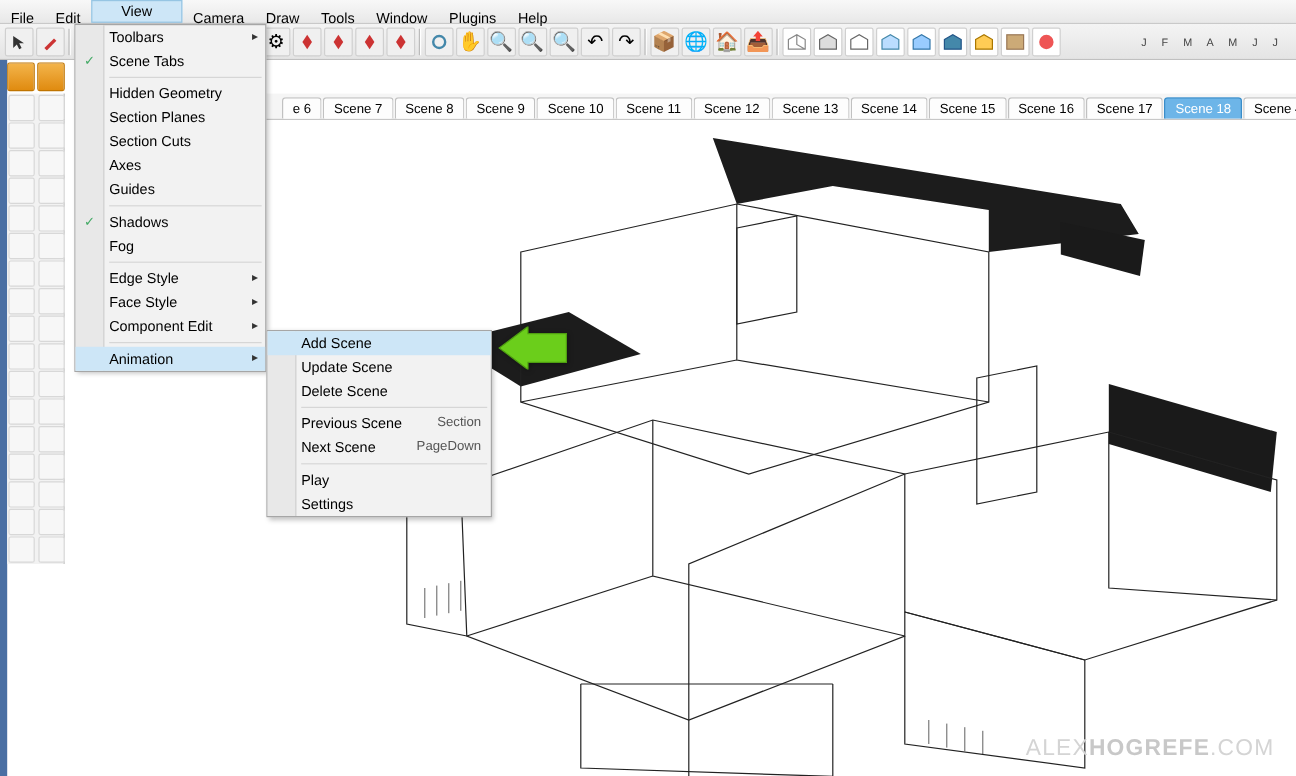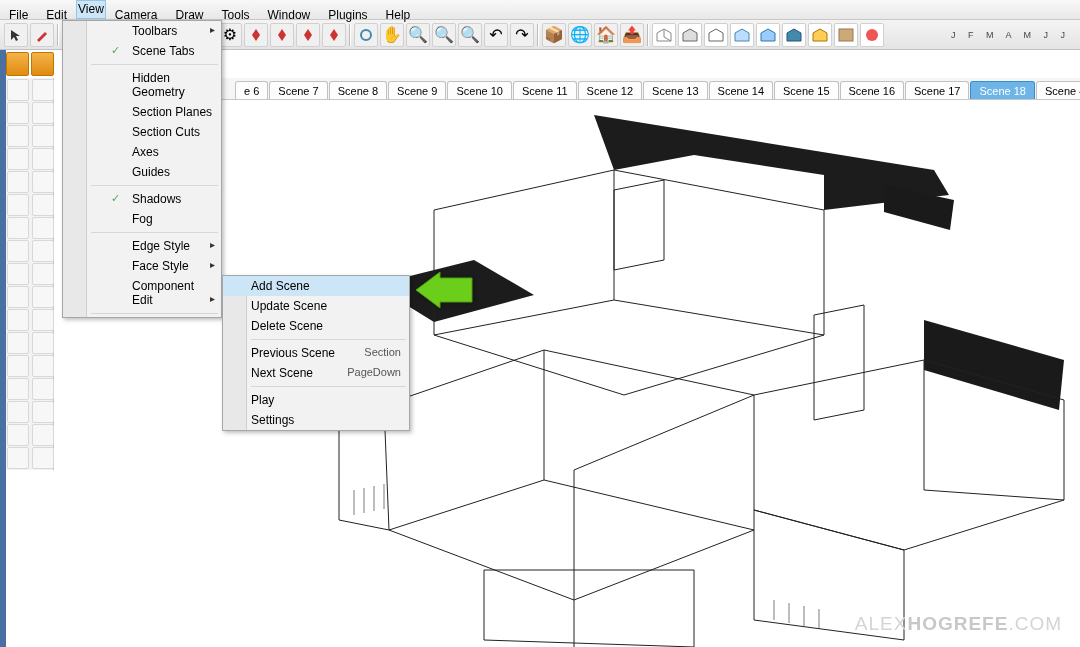--- a/index.html
+++ b/index.html
@@ -1,20 +1,20 @@
 <!DOCTYPE html>
 <html><head>
 <meta charset="utf-8">
 <style>
   * { margin:0; padding:0; box-sizing:border-box; font-family:"Segoe UI",Tahoma,sans-serif; }
   body { width:1080px; height:647px; background:#fff; overflow:hidden; position:relative;}
   
   .menubar { height:20px; background:linear-gradient(#f8f8f8,#e8e8e8); border-bottom:1px solid #c9c9c9; display:flex; font-size:12px;}
   .menubar .item{ padding:8px 9px; cursor:default;}
-  .menubar .item.open{ background:#cde6f7; border:1px solid #96c5e3; padding:1px 1px;}
+  .menubar .item.open{ background:#cde6f7; border:1px solid #96c5e3; padding:1px 24px;}
   
   .toolbar { height:30px; background:linear-gradient(#f4f4f4,#e4e4e4); border-bottom:1px solid #c0c0c0; display:flex; align-items:center; padding:0 3px;}
   .toolbar .btn{ width:24px; height:24px; margin:0 1px; background:#f0f0f0; border:1px solid #d0d0d0; border-radius:2px; display:flex;align-items:center;justify-content:center;}
   .toolbar .sep{ width:2px; height:22px; margin:0 2px; border-left:1px solid #bbb; border-right:1px solid #fff;}
   
   .side-strip{ position:absolute; top:50px; bottom:0; width:6px; background:#4a6fa3;}
   .side-strip.left{ left:0;}
   
   .vtoolbar{ position:absolute; top:78px; left:6px; width:48px; background:#f2f2f2; border-right:1px solid #c0c0c0; display:grid; grid-template-columns:24px 24px; gap:1px; padding:1px; }
   .vtoolbar .tb{ width:22px; height:22px; background:#f7f7f7; border:1px solid #d8d8d8; border-radius:2px;}
@@ -27,21 +27,21 @@
   
   .viewport{ position:absolute; top:100px; left:54px; right:0; bottom:0; background:#ffffff; overflow:hidden;}
   .model{ position:absolute; inset:0; }
   .model svg{ position:absolute; inset:0;}
   .watermark{ position:absolute; bottom:12px; right:18px; font-size:19px; letter-spacing:1px; color:#d4d4d4; font-weight:400;}
   .watermark b{ color:#c8c8c8; font-weight:700;}
   
   .months{ position:absolute; top:30px; right:10px; font-size:9px; color:#444; letter-spacing:5px;}
   
   .dropdown{ position:absolute; top:20px; left:62px; width:160px; background:#f2f2f2; border:1px solid #a6a6a6; box-shadow:2px 2px 4px rgba(0,0,0,.25); font-size:12px;}
-  .dropdown .row{ padding:3px 8px 3px 28px; position:relative; cursor:default;margin-left:41px;}
+  .dropdown .row{ padding:3px 8px 3px 28px; position:relative; cursor:default;}
   .dropdown .row.arrow::after{ content:"▸"; position:absolute; right:6px; font-size:10px; color:#333;}
   .dropdown .row.hover{ background:#cde6f7;}
   .dropdown .div{ height:1px; background:#d6d6d6; margin:3px 3px 3px 28px;}
   .dropdown .chk{ position:absolute; left:7px; top:3px; color:#4a6; font-size:11px;}
   .dropdown .leftbar{ position:absolute; left:0; top:0; bottom:0; width:24px; background:#e8e8e8; border-right:1px solid #d0d0d0;}
   
   .submenu{ position:absolute; top:275px; left:222px; width:188px; background:#f2f2f2; border:1px solid #a6a6a6; box-shadow:2px 2px 4px rgba(0,0,0,.25); font-size:12px;}
   .submenu .row{ padding:3px 8px 3px 28px; position:relative;}
   .submenu .row.hover{ background:#cde6f7;}
   .submenu .div{ height:1px; background:#d6d6d6; margin:3px 3px 3px 28px;}
@@ -299,20 +299,21 @@
   <div class="row">Axes</div>
   <div class="row">Guides</div>
   <div class="div"></div>
   <div class="row"><span class="chk">✓</span><span>Shadows</span></div>
   <div class="row">Fog</div>
   <div class="div"></div>
   <div class="row arrow">Edge Style</div>
   <div class="row arrow">Face Style</div>
   <div class="row arrow">Component Edit</div>
   <div class="div"></div>
+  <div class="row arrow hover">Animation</div>
 </div>
 
 <div class="submenu">
   <div class="leftbar"></div>
   <div class="row hover">Add Scene</div>
   <div class="row">Update Scene</div>
   <div class="row">Delete Scene</div>
   <div class="div"></div>
   <div class="row"><span>Previous Scene</span><span class="sc">Section</span></div>
   <div class="row"><span>Next Scene</span><span class="sc">PageDown</span></div>

